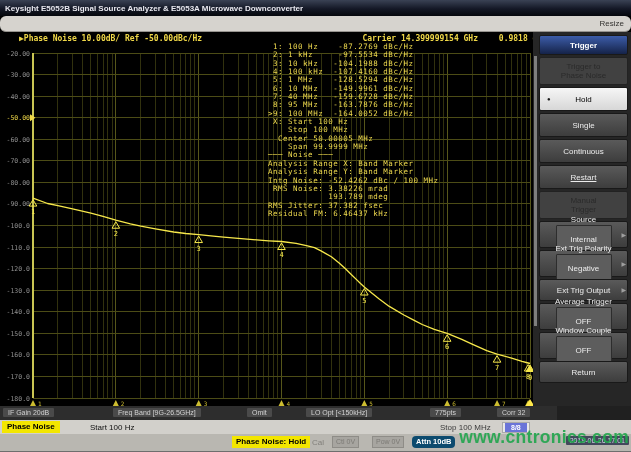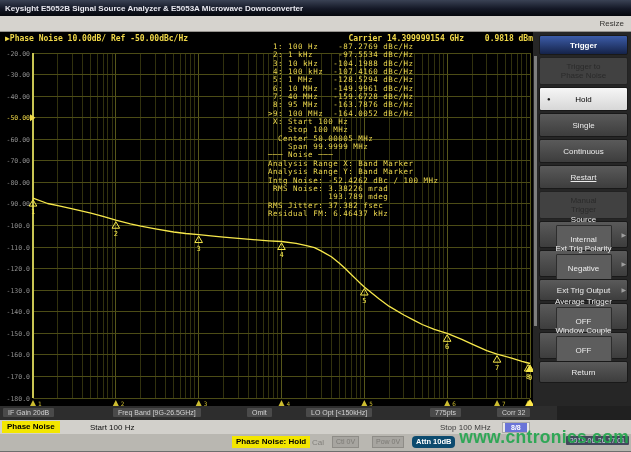--- a/index.html
+++ b/index.html
@@ -2,25 +2,25 @@
 <html><head>
 <meta charset="utf-8">
 <style>
   html,body{margin:0;padding:0;background:#555;}
   .root{position:relative;width:631px;height:452px;overflow:hidden;background:#000;
         font-family:"Liberation Sans",sans-serif;-webkit-font-smoothing:none;}
   
   .titlebar{height:16px;background:linear-gradient(180deg,#3a4254,#141826 55%,#05070c);
             color:#e9e9f0;font:bold 8px "Liberation Sans",sans-serif;display:flex;align-items:center;padding:0 5px;}
   .menubar{height:16px;background:#d6d3ce;border-bottom:1px solid #96938e;box-sizing:border-box;
-           display:flex;align-items:center;justify-content:flex-end;padding:0 7px;font:8px "Liberation Sans",sans-serif;color:#33322f;}
+           display:flex;align-items:center;justify-content:flex-end;padding:0 7px;font:8px "Liberation Sans",sans-serif;color:#33322f;border-radius:6px;}
   .main{display:flex;height:374px;}
   
   .screen{position:relative;width:533px;height:374px;background:#000;flex:none;}
-  .trace-header{position:absolute;top:2px;left:4px;width:533px;height:12px;display:flex;justify-content:space-between;
+  .trace-header{position:absolute;top:2px;left:18px;width:533px;height:12px;display:flex;justify-content:space-between;
                 padding:0 4px 0 1px;box-sizing:border-box;color:#f0d848;font:bold 8px "DejaVu Sans Mono",monospace;white-space:nowrap;}
   .carrier{color:#f0d848;}
   .carrier .pwr{margin-left:16px;}
   #plot-svg{position:absolute;top:14px;left:0;}
   .marker-pre{position:absolute;top:11px;left:268px;margin:0;color:#eed94e;
               font:7.5px/8.35px "DejaVu Sans Mono",monospace;letter-spacing:.5px;white-space:pre;z-index:3;}
   
   .sidebar{width:98px;flex:none;background:#262626;padding:3px 3px 0 6px;box-sizing:border-box;position:relative;}
   .sidebar::before{content:"";position:absolute;left:1px;top:24px;bottom:80px;width:3px;background:#7e7e7e;}
   .softkey{position:relative;margin-bottom:2px;border:1px solid #191919;border-radius:2px;

